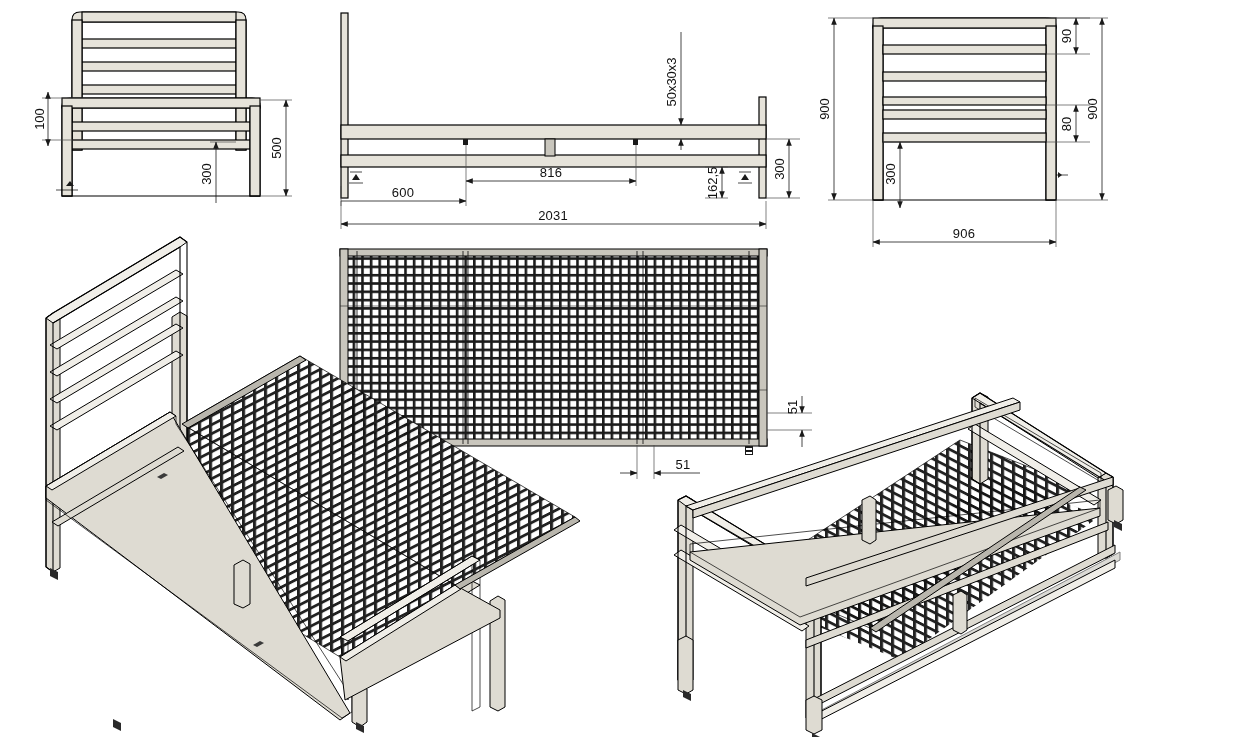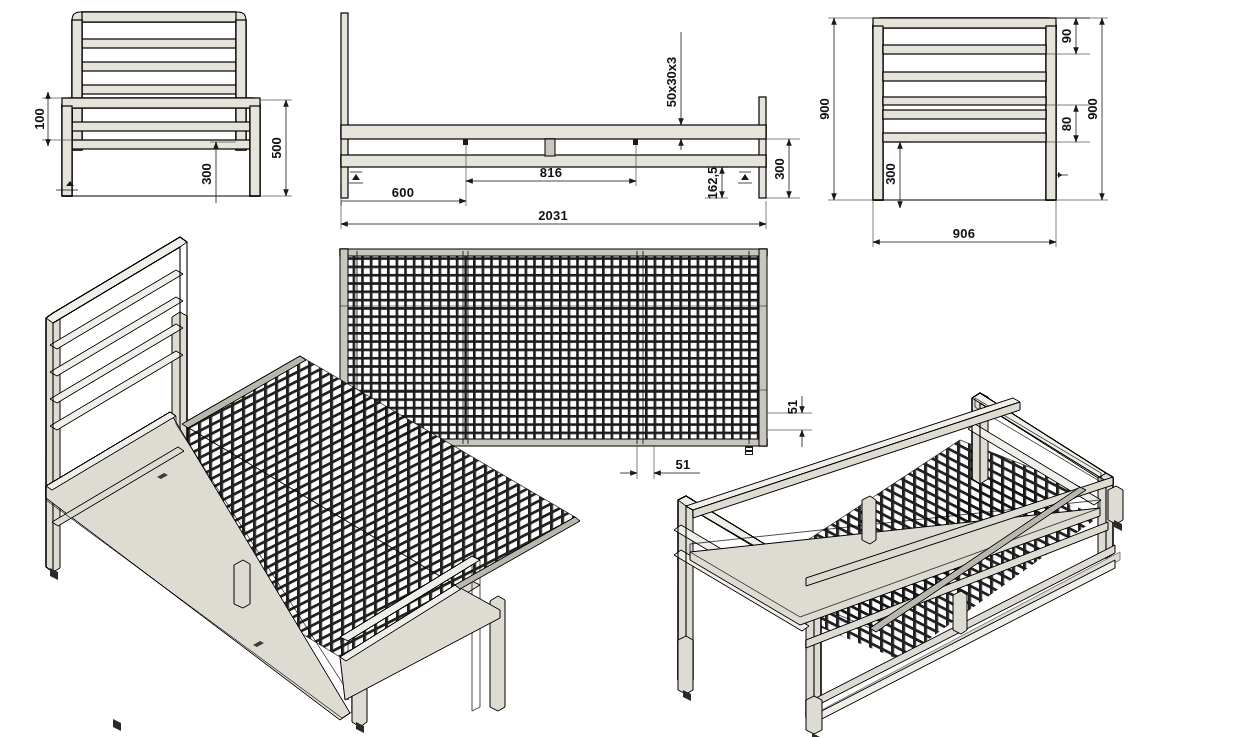--- a/index.html
+++ b/index.html
@@ -1,21 +1,21 @@
 <!DOCTYPE html>
 <html><head>
 <meta charset="utf-8">
 <title>Bed Frame Technical Drawing</title>
 <style>
   html,body{margin:0;padding:0;background:#ffffff;}
   body{
     width:1235px;height:737px;position:relative;overflow:hidden;
     font-family:"Liberation Sans", sans-serif;
   }
-  #sheet{position:absolute;left:0;top:0;width:1235px;height:737px;font-weight:bold;}
+  #sheet{position:absolute;left:0;top:0;width:1235px;height:737px;}
   svg{display:block;}
   .dimtext{
     font-family:"Liberation Sans", sans-serif;
     font-size:13px;
     fill:#111111;
     letter-spacing:0.2px;
   }
   .dimtext-v{
     font-family:"Liberation Sans", sans-serif;
     font-size:13px;

